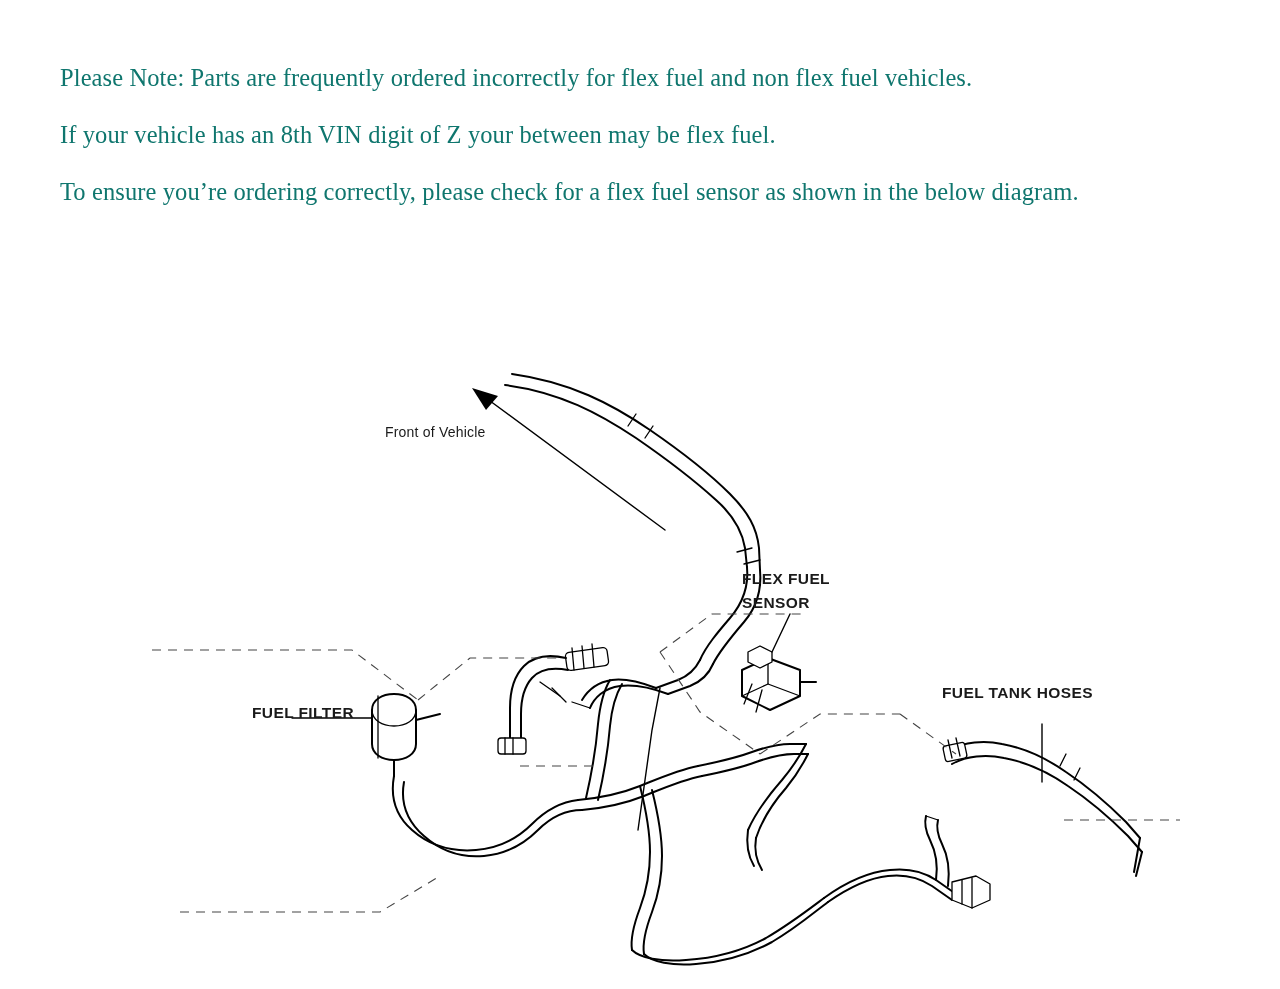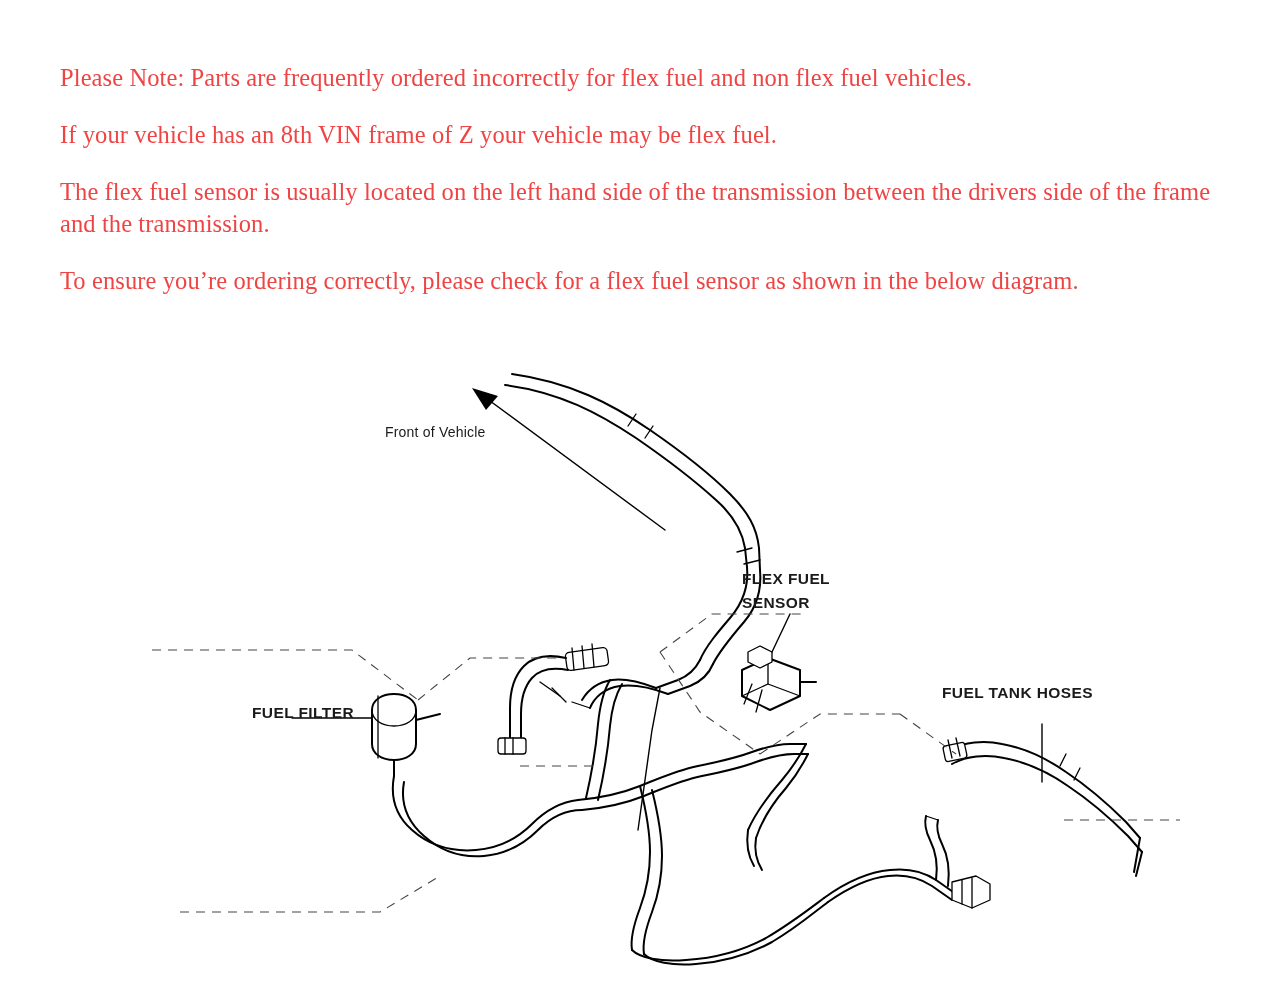--- a/index.html
+++ b/index.html
@@ -18,21 +18,21 @@
   .notice-block {
     position: absolute;
     left: 60px;
     top: 62px;
     width: 1200px;
   }
   .notice-line {
     font-family: "Liberation Serif", serif;
     font-size: 24.5px;
     line-height: 1.34;
-    color: #ef4444;
+    color: #0f766e;
     margin: 0 0 24px 0;
     letter-spacing: 0.1px;
   }
   .notice-line.wrap {
     max-width: 1165px;
   }
   .diagram-wrap {
     position: absolute;
     left: 0;
     top: 352px;
@@ -94,22 +94,21 @@
     stroke: #000000;
     stroke-width: 1.3;
     stroke-linejoin: round;
   }
 </style>
 </head>
 <body>
 
 <div class="notice-block">
   <p class="notice-line">Please Note: Parts are frequently ordered incorrectly for flex fuel and non flex fuel vehicles.</p>
-  <p class="notice-line">If your vehicle has an 8th VIN frame of Z your vehicle may be flex fuel.</p>
-  <p class="notice-line wrap">The flex fuel sensor is usually located on the left hand side of the transmission between the drivers side of the frame and the transmission.</p>
+  <p class="notice-line">If your vehicle has an 8th VIN digit of Z your between may be flex fuel.</p>
   <p class="notice-line">To ensure you’re ordering correctly, please check for a flex fuel sensor as shown in the below diagram.</p>
 </div>
 
 <div class="diagram-wrap">
   <svg width="1280" height="637" viewBox="0 0 1280 637" xmlns="http://www.w3.org/2000/svg">
 
     <g>
       <path class="ln-leader" d="M665 178 L486 46"></path>
       <path d="M472 36 L498 44 L486 58 Z" fill="#000000"></path>
     </g>

